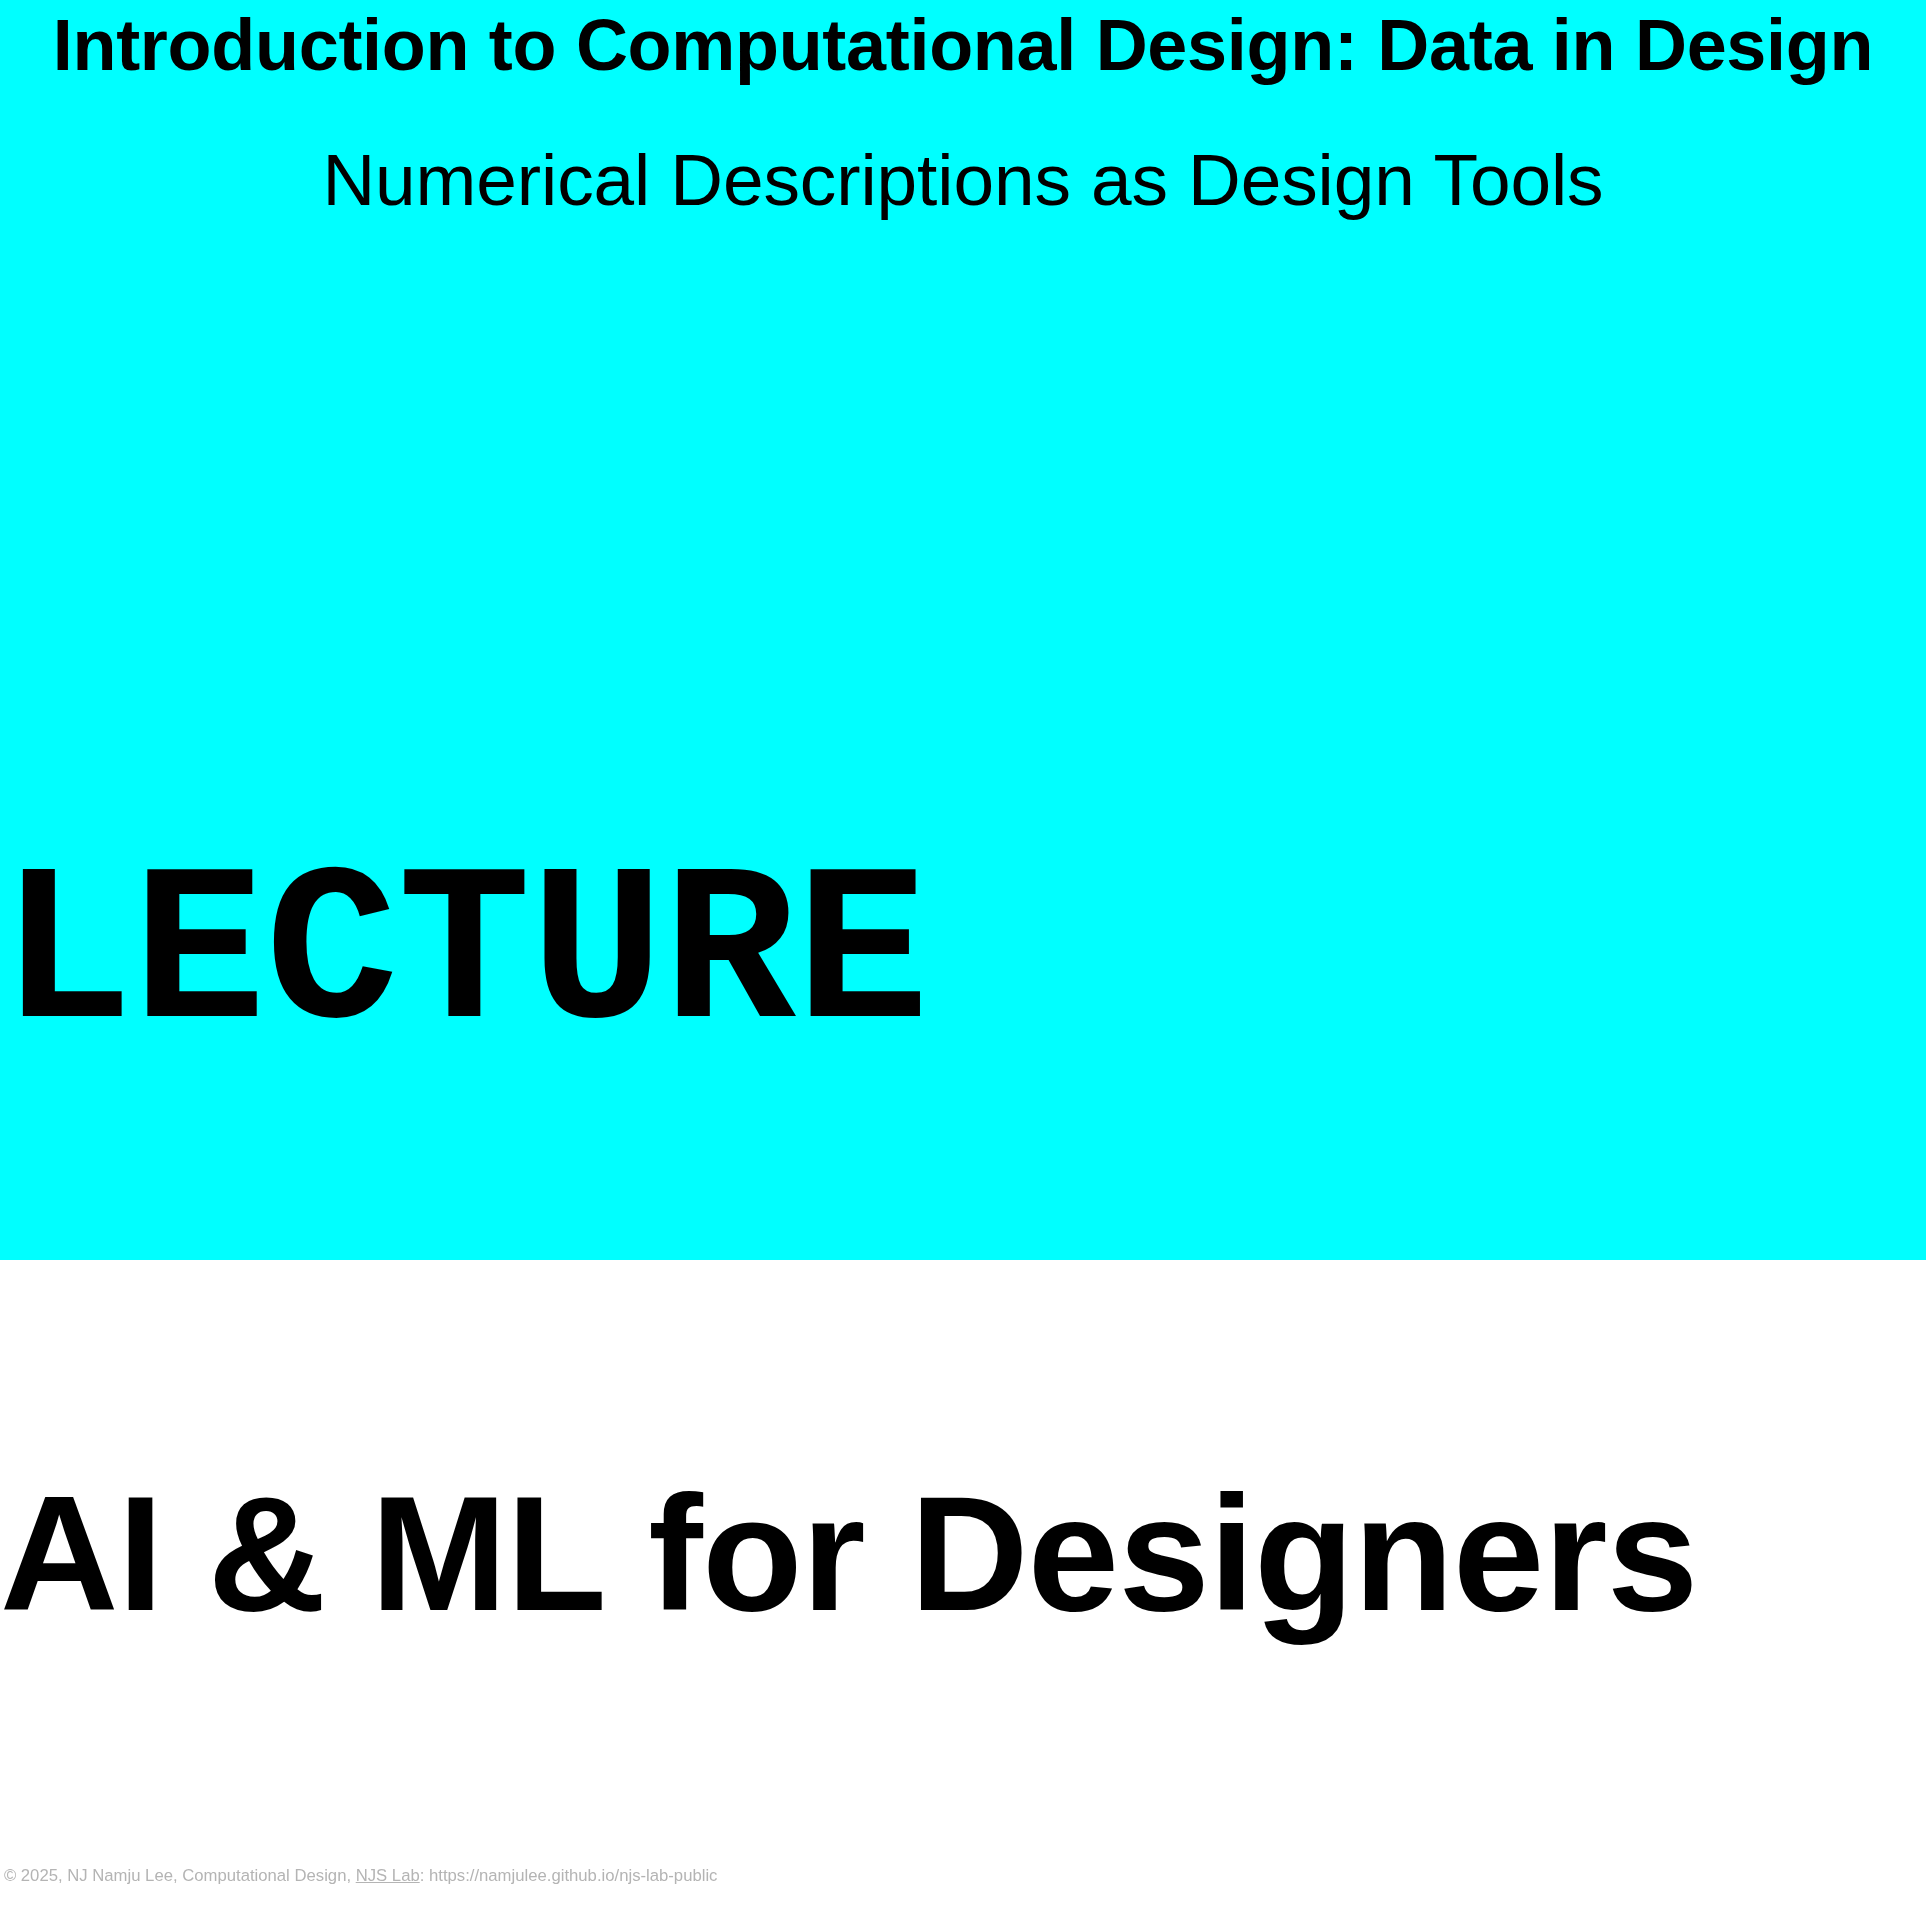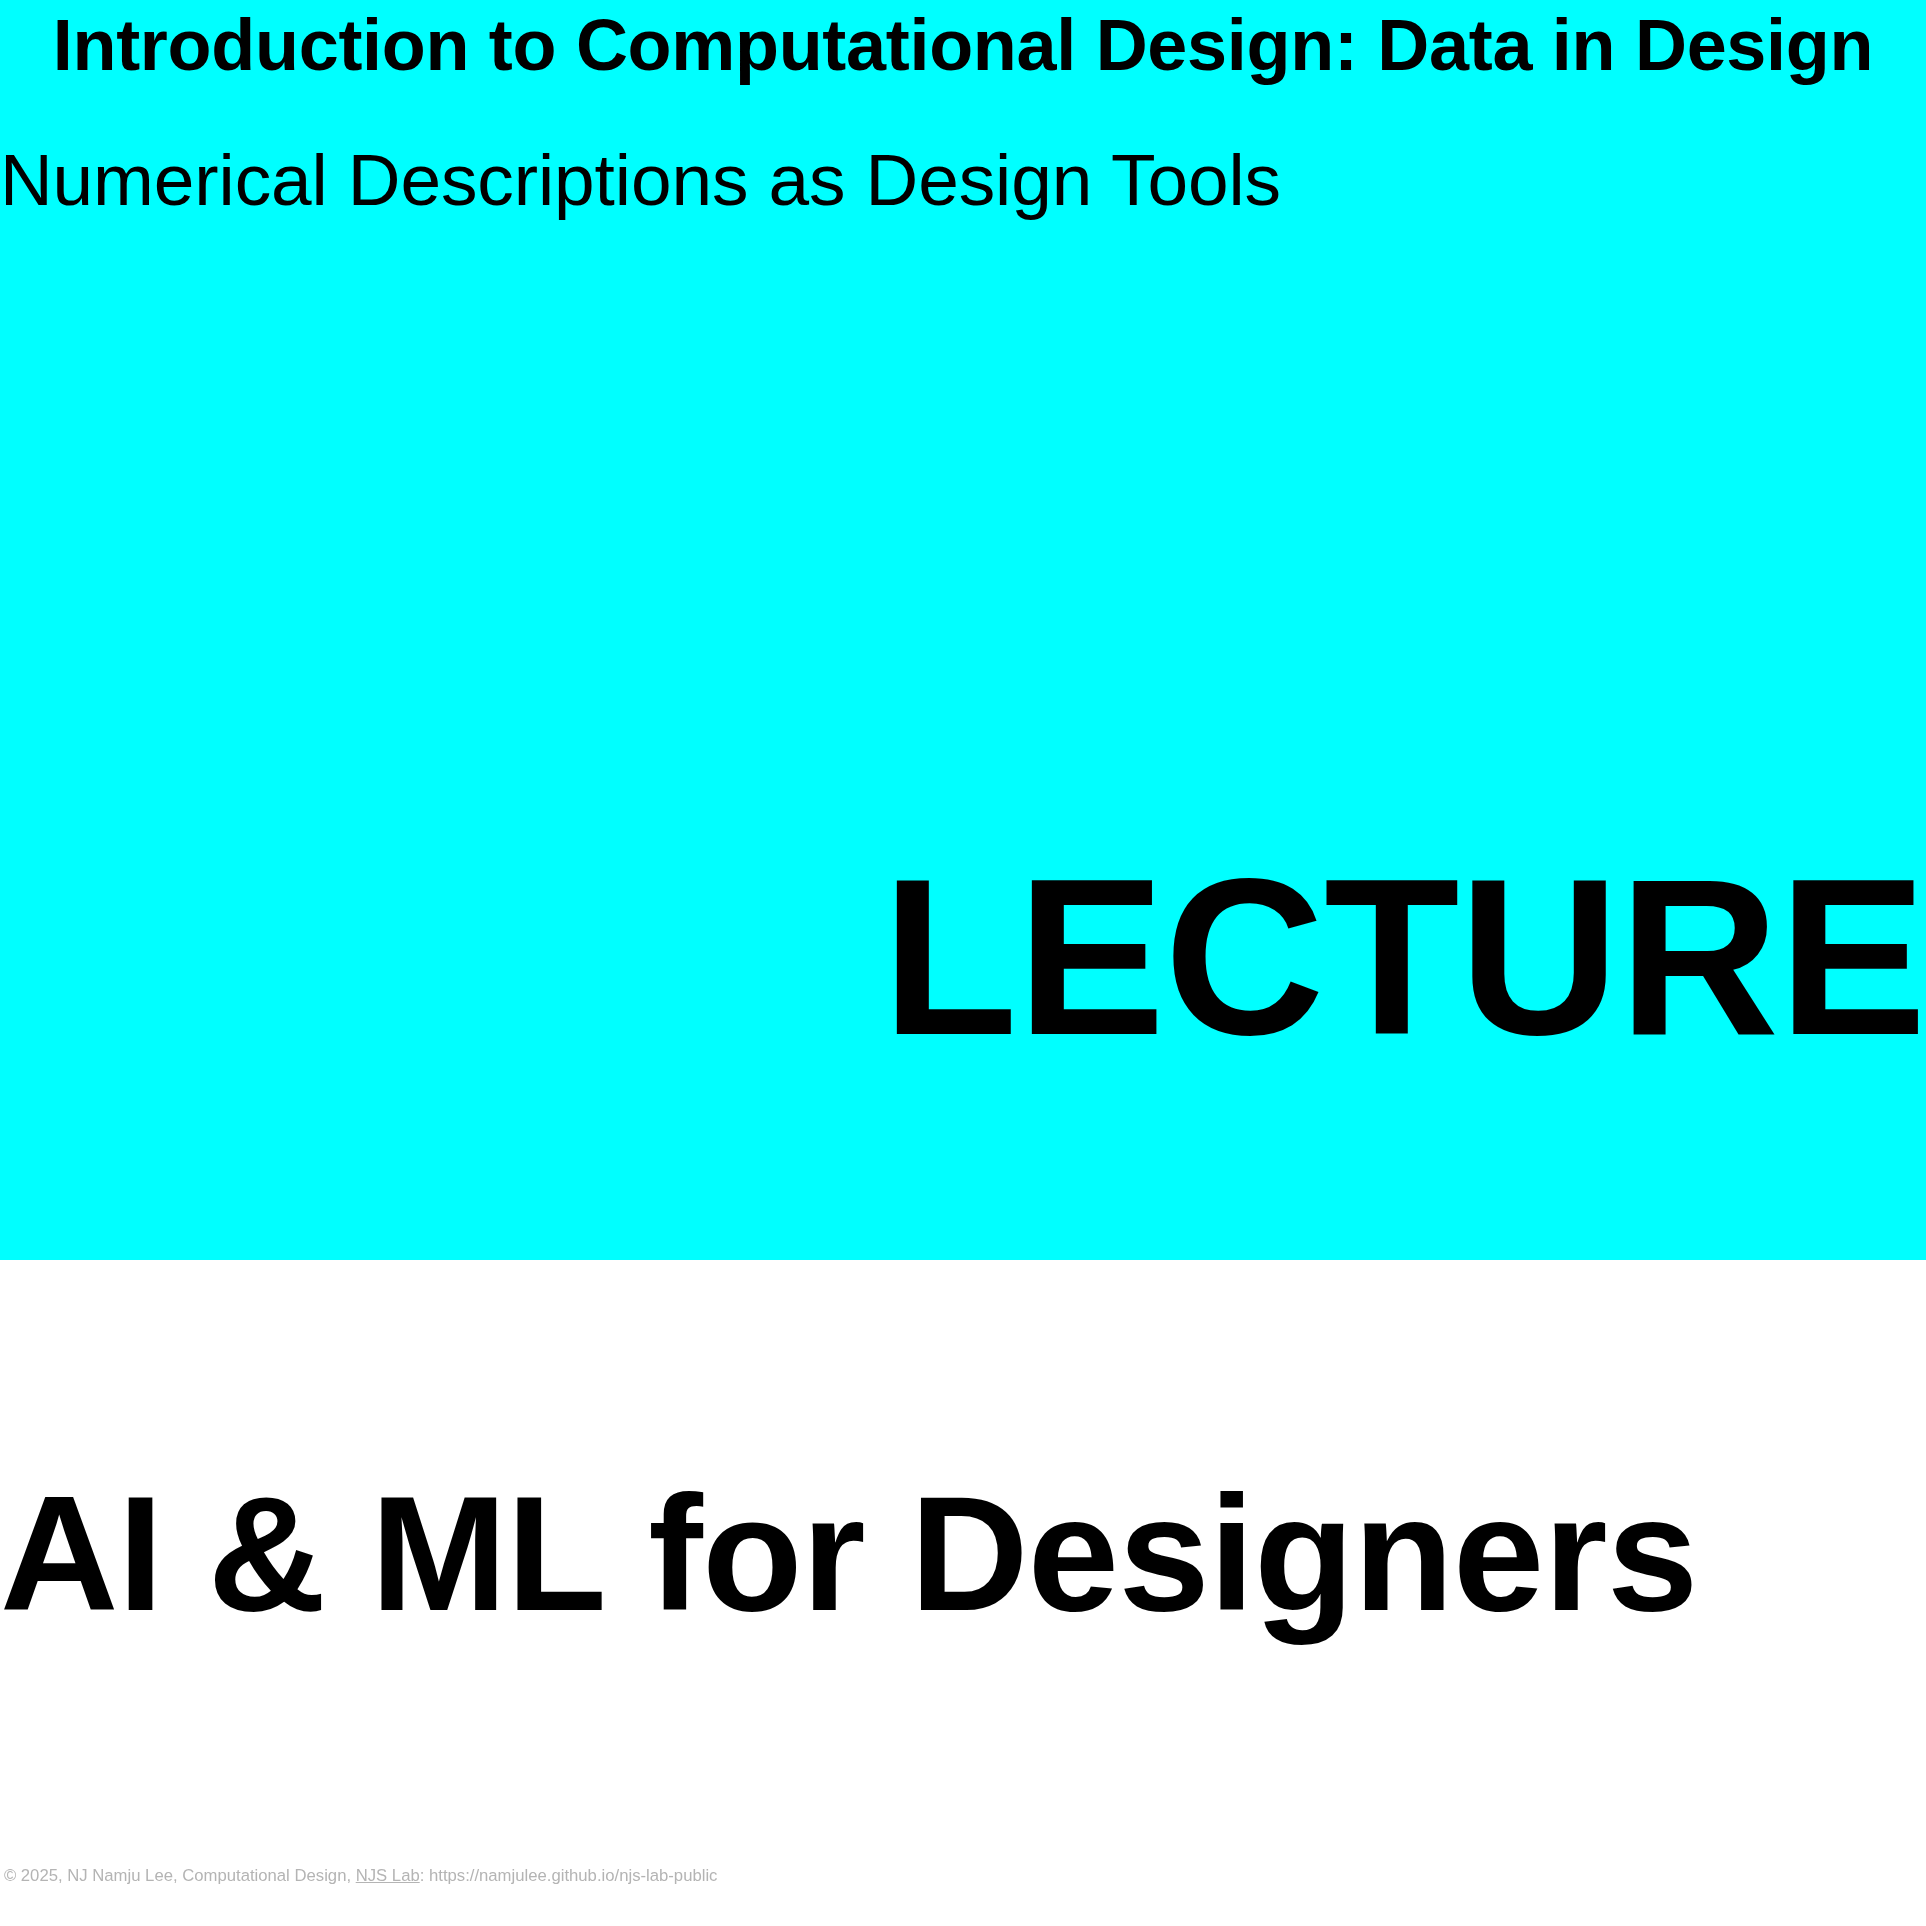--- a/index.html
+++ b/index.html
@@ -49,20 +49,21 @@
     letter-spacing: -0.3px;
     white-space: nowrap;
   }
 
   
   #course-subtitle {
     position: absolute;
     left: 0;
     top: 139px;
     width: 1926px;
+    text-align: center;
     font-size: 73px;
     line-height: 1.12;
     font-weight: 400;
     color: #000000;
     letter-spacing: -0.1px;
     white-space: nowrap;
   }
 
   
   #class-label {
@@ -78,27 +79,28 @@
     letter-spacing: -1.3px;
     white-space: nowrap;
   }
 
   
   #lecture-label {
     position: absolute;
     left: 0;
     top: 846px;
     width: 1926px;
-    text-align: right;
+    text-align: left;
     font-size: 222px;
     line-height: 1.0;
     font-weight: 700;
     color: #000000;
     letter-spacing: -0.6px;
     white-space: nowrap;
+    font-family: Liberation Mono, monospace;
   }
 
   
   #topic-headline {
     position: absolute;
     left: 0;
     top: 1472px;
     width: 1926px;
     text-align: left;
     font-size: 164px;

